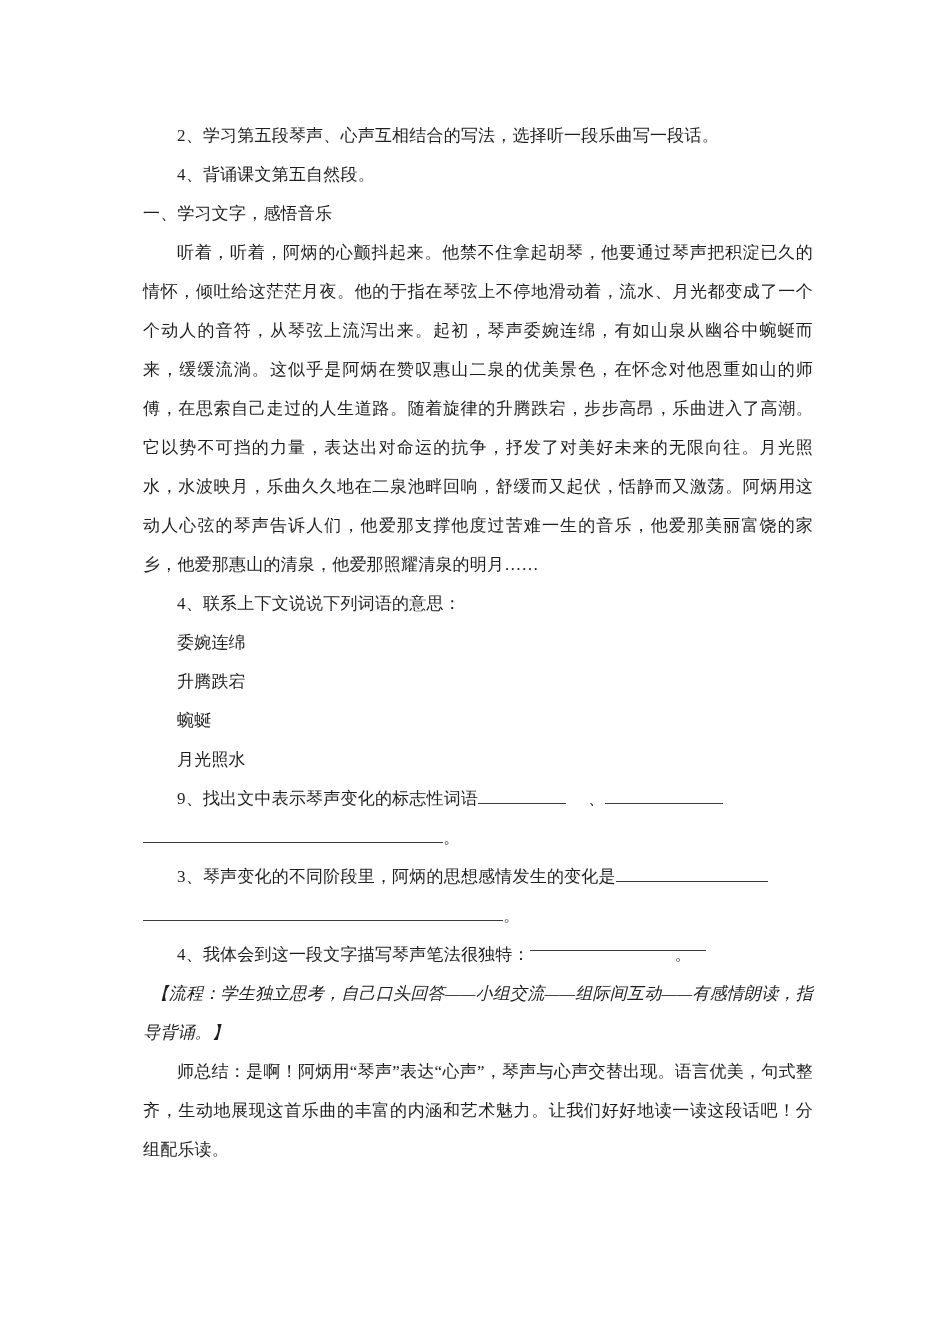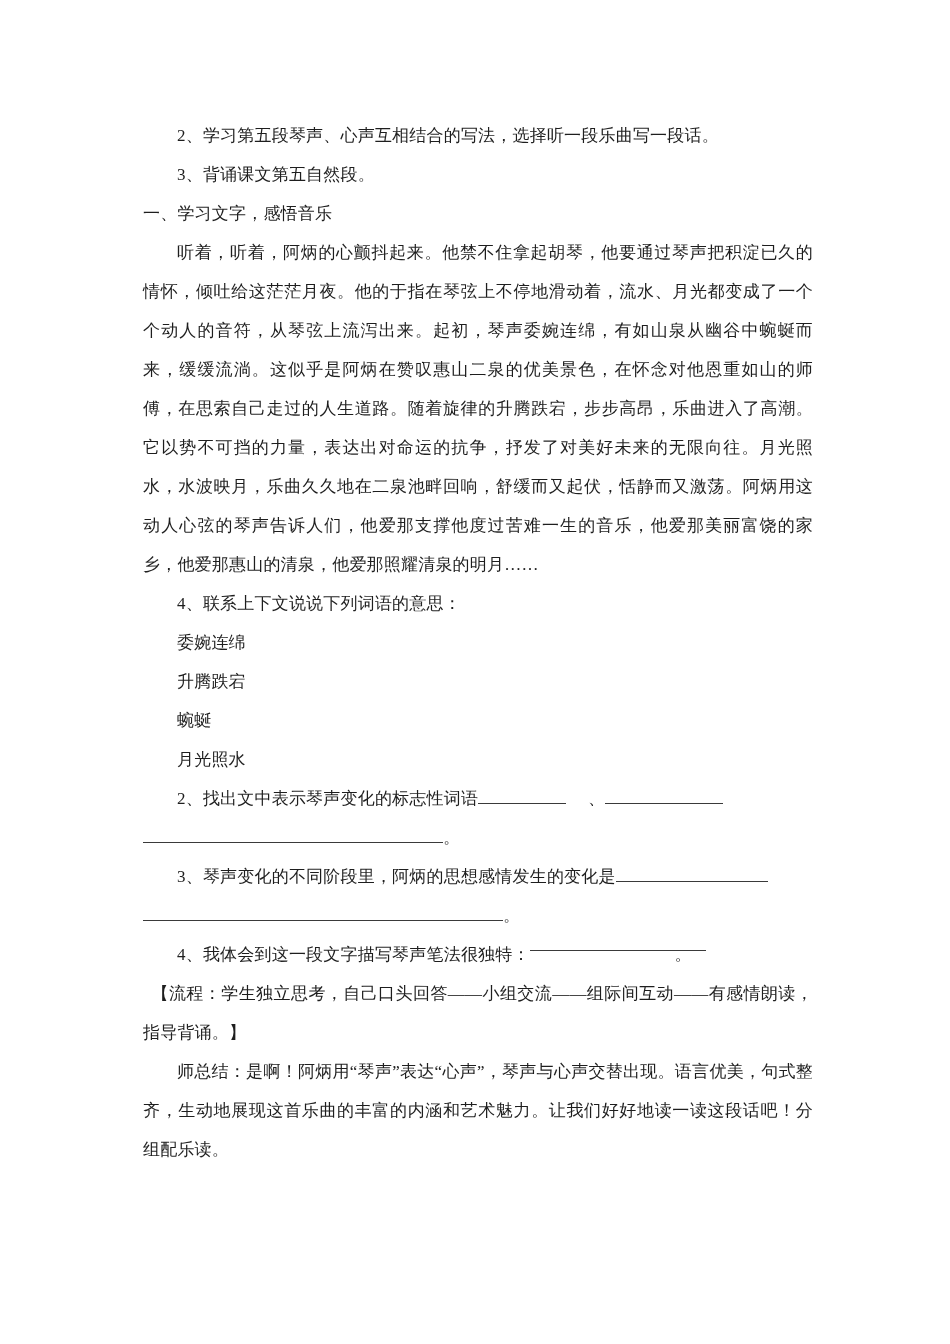--- a/index.html
+++ b/index.html
@@ -25,21 +25,21 @@
     margin: 0;
     font-size: 17px;
     line-height: 39px;
     letter-spacing: 0.2px;
     text-align: justify;
     text-justify: inter-character;
     word-break: break-all;
     color: #1e1e1e;
   }
   .indent { text-indent: 2em; }
-  .indent-sm { text-indent: 0.5em; }
+  .indent-sm { text-indent: 0.5em; font-style: italic; }
   .blank {
     display: inline-block;
     height: 0.95em;
     border-bottom: 1.5px solid #3a3a3a;
     vertical-align: baseline;
     box-sizing: border-box;
   }
   .b-q2a { width: 88px; }
   .b-q2b { width: 118px; }
   .b-q2c { width: 300px; }
@@ -48,39 +48,39 @@
   .b-q4  { width: 176px; text-align: right; padding-right: 14px; }
   .sep-gap { margin-left: 22px; }
 </style>
 </head>
 <body>
 
 <div class="page">
 
   <p class="para indent">2、学习第五段琴声、心声互相结合的写法，选择听一段乐曲写一段话。</p>
 
-  <p class="para indent">3、背诵课文第五自然段。</p>
+  <p class="para indent">4、背诵课文第五自然段。</p>
 
   <p class="para">一、学习文字，感悟音乐</p>
 
   <p class="para indent">听着，听着，阿炳的心颤抖起来。他禁不住拿起胡琴，他要通过琴声把积淀已久的情怀，倾吐给这茫茫月夜。他的于指在琴弦上不停地滑动着，流水、月光都变成了一个个动人的音符，从琴弦上流泻出来。起初，琴声委婉连绵，有如山泉从幽谷中蜿蜒而来，缓缓流淌。这似乎是阿炳在赞叹惠山二泉的优美景色，在怀念对他恩重如山的师傅，在思索自己走过的人生道路。随着旋律的升腾跌宕，步步高昂，乐曲进入了高潮。它以势不可挡的力量，表达出对命运的抗争，抒发了对美好未来的无限向往。月光照水，水波映月，乐曲久久地在二泉池畔回响，舒缓而又起伏，恬静而又激荡。阿炳用这动人心弦的琴声告诉人们，他爱那支撑他度过苦难一生的音乐，他爱那美丽富饶的家乡，他爱那惠山的清泉，他爱那照耀清泉的明月……</p>
 
 
 
   <p class="para indent">4、联系上下文说说下列词语的意思：</p>
 
   <p class="para indent">委婉连绵</p>
 
   <p class="para indent">升腾跌宕</p>
 
   <p class="para indent">蜿蜒</p>
 
   <p class="para indent">月光照水</p>
 
-  <p class="para indent"><span>2、找出文中表示琴声变化的标志性词语</span><span class="blank b-q2a"></span><span class="sep-gap">、</span><span class="blank b-q2b"></span><br><span class="blank b-q2c"></span><span>。</span></p>
+  <p class="para indent"><span>9、找出文中表示琴声变化的标志性词语</span><span class="blank b-q2a"></span><span class="sep-gap">、</span><span class="blank b-q2b"></span><br><span class="blank b-q2c"></span><span>。</span></p>
 
   <p class="para indent"><span>3、琴声变化的不同阶段里，阿炳的思想感情发生的变化是</span><span class="blank b-q3a"></span><br><span class="blank b-q3b"></span><span>。</span></p>
 
   <p class="para indent"><span>4、我体会到这一段文字描写琴声笔法很独特：</span><span class="blank b-q4"><span>。</span></span></p>
 
   <p class="para indent-sm">【流程：学生独立思考，自己口头回答——小组交流——组际间互动——有感情朗读，指导背诵。】</p>
 
   <p class="para indent">师总结：是啊！阿炳用“琴声”表达“心声”，琴声与心声交替出现。语言优美，句式整齐，生动地展现这首乐曲的丰富的内涵和艺术魅力。让我们好好地读一读这段话吧！分组配乐读。</p>
 
 </div>

